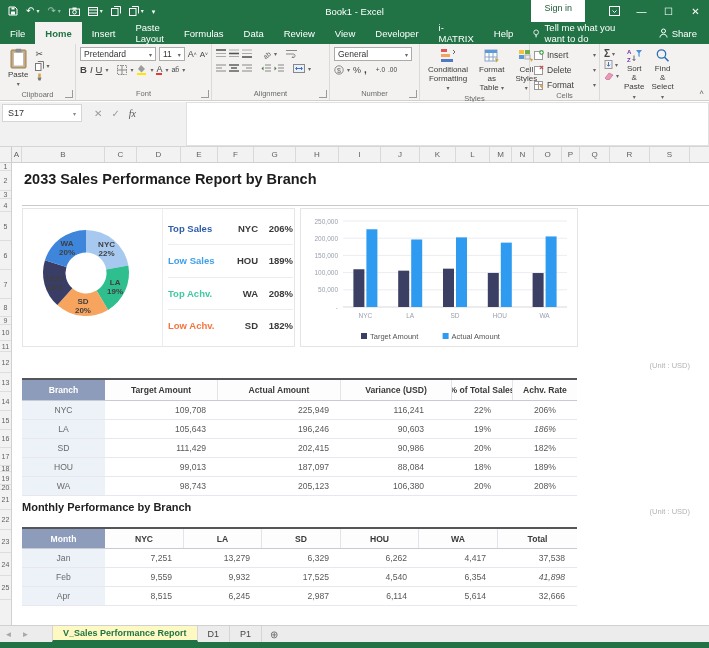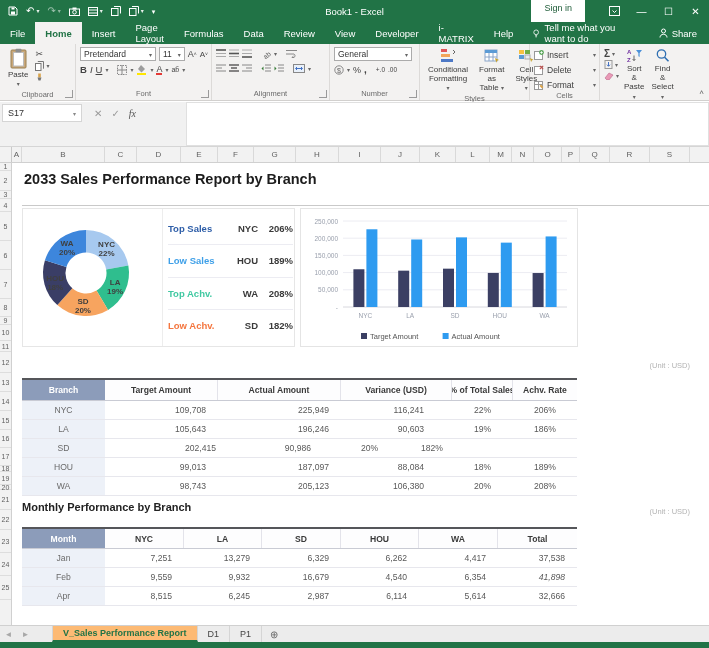--- a/index.html
+++ b/index.html
@@ -80,21 +80,21 @@
 .thead .tc{font-weight:bold;color:#3a3a3a;border-right:1px solid #e3e3ea;justify-content:center}
 .thead .tc:last-child{border-right:none}
 .tc.key{background:#edf1f8;justify-content:center;color:#6a6a6a}
 .thead .tc.key{background:#8c9cba;color:#fff;border-right:none}
 .al-c{justify-content:center}
 .al-r{justify-content:flex-end}
 
 #tabbar{position:absolute;left:0;bottom:6px;right:0;height:17px;background:#ececec;border-top:1px solid #d0d0d0;display:flex;align-items:stretch;font-size:9px;color:#444}
 .navarr{width:17px;display:flex;align-items:center;justify-content:center;color:#a8a8a8;font-size:8px}
 .stab{display:flex;align-items:center;padding:0 10px;border-right:1px solid #d5d5d5}
-.stab.active{background:#fdba74;color:#217346;font-weight:bold;border:1px solid #d5d5d5;border-top:none;border-bottom:2px solid #217346}
+.stab.active{background:#fef9c3;color:#217346;font-weight:bold;border:1px solid #d5d5d5;border-top:none;border-bottom:2px solid #217346}
 #plus{width:24px;display:flex;align-items:center;justify-content:center;color:#666;font-size:10px}
 #statusbar{position:absolute;left:0;bottom:0;right:0;height:6px;background:#217346}
 svg{display:block}
 </style>
 </head>
 <body>
 
 <div id="win">
 
   <div id="titlebar">
@@ -153,21 +153,21 @@
       <span class="winbtn">☐</span>
       <span class="winbtn">✕</span>
     </div>
   </div>
 
   <div id="menubar">
     <span id="menu-tabs" style="display:flex">
         <span class="mtab">File</span>
         <span class="mtab active">Home</span>
         <span class="mtab">Insert</span>
-        <span class="mtab">Page Layout</span>
+        <span class="mtab">Paste Layout</span>
         <span class="mtab">Formulas</span>
         <span class="mtab">Data</span>
         <span class="mtab">Review</span>
         <span class="mtab">View</span>
         <span class="mtab">Developer</span>
         <span class="mtab">i-MATRIX</span>
         <span class="mtab">Help</span>
       </span>
     <span id="tellme">
       <svg width="8" height="11" viewBox="0 0 8 11">
@@ -679,24 +679,25 @@
           <span class="tc al-r" style="width: 111px; padding-right: 28px;">116,241</span>
           <span class="tc al-c" style="width: 61px;">22%</span>
           <span class="tc al-c" style="width: 64px;">206%</span>
         </div>
         <div class="trow" style="height: 19px;">
           <span class="tc key al-c" style="width: 83px;">LA</span>
           <span class="tc al-r" style="width: 113px; padding-right: 12px;">105,643</span>
           <span class="tc al-r" style="width: 123px; padding-right: 12px;">196,246</span>
           <span class="tc al-r" style="width: 111px; padding-right: 28px;">90,603</span>
           <span class="tc al-c" style="width: 61px;">19%</span>
-          <span class="tc al-c" style="width: 64px;">186%</span>
+          <span class="tc al-c" style="width: 64px; font-style: italic;">186%</span>
         </div>
         <div class="trow" style="height: 19px;">
           <span class="tc key al-c" style="width: 83px;">SD</span>
+          <span class="tc al-r" style="width: 113px; padding-right: 12px;">111,429</span>
           <span class="tc al-r" style="width: 123px; padding-right: 12px;">202,415</span>
           <span class="tc al-r" style="width: 111px; padding-right: 28px;">90,986</span>
           <span class="tc al-c" style="width: 61px;">20%</span>
           <span class="tc al-c" style="width: 64px;">182%</span>
         </div>
         <div class="trow" style="height: 19px;">
           <span class="tc key al-c" style="width: 83px;">HOU</span>
           <span class="tc al-r" style="width: 113px; padding-right: 12px;">99,013</span>
           <span class="tc al-r" style="width: 123px; padding-right: 12px;">187,097</span>
           <span class="tc al-r" style="width: 111px; padding-right: 28px;">88,084</span>
@@ -731,21 +732,21 @@
           <span class="tc al-r" style="width: 78px; padding-right: 12px;">13,279</span>
           <span class="tc al-r" style="width: 79px; padding-right: 12px;">6,329</span>
           <span class="tc al-r" style="width: 78px; padding-right: 12px;">6,262</span>
           <span class="tc al-r" style="width: 79px; padding-right: 12px;">4,417</span>
           <span class="tc al-r" style="width: 79px; padding-right: 12px;">37,538</span>
         </div>
         <div class="trow" style="height: 19px;">
           <span class="tc key al-c" style="width: 83px;">Feb</span>
           <span class="tc al-r" style="width: 79px; padding-right: 12px;">9,559</span>
           <span class="tc al-r" style="width: 78px; padding-right: 12px;">9,932</span>
-          <span class="tc al-r" style="width: 79px; padding-right: 12px;">16,679</span>
+          <span class="tc al-r" style="width: 79px; padding-right: 12px;">17,525</span>
           <span class="tc al-r" style="width: 78px; padding-right: 12px;">4,540</span>
           <span class="tc al-r" style="width: 79px; padding-right: 12px;">6,354</span>
           <span class="tc al-r" style="width: 79px; padding-right: 12px; font-style: italic;">41,898</span>
         </div>
         <div class="trow" style="height: 19px;">
           <span class="tc key al-c" style="width: 83px;">Apr</span>
           <span class="tc al-r" style="width: 79px; padding-right: 12px;">8,515</span>
           <span class="tc al-r" style="width: 78px; padding-right: 12px;">6,245</span>
           <span class="tc al-r" style="width: 79px; padding-right: 12px;">2,987</span>
           <span class="tc al-r" style="width: 78px; padding-right: 12px;">6,114</span>

